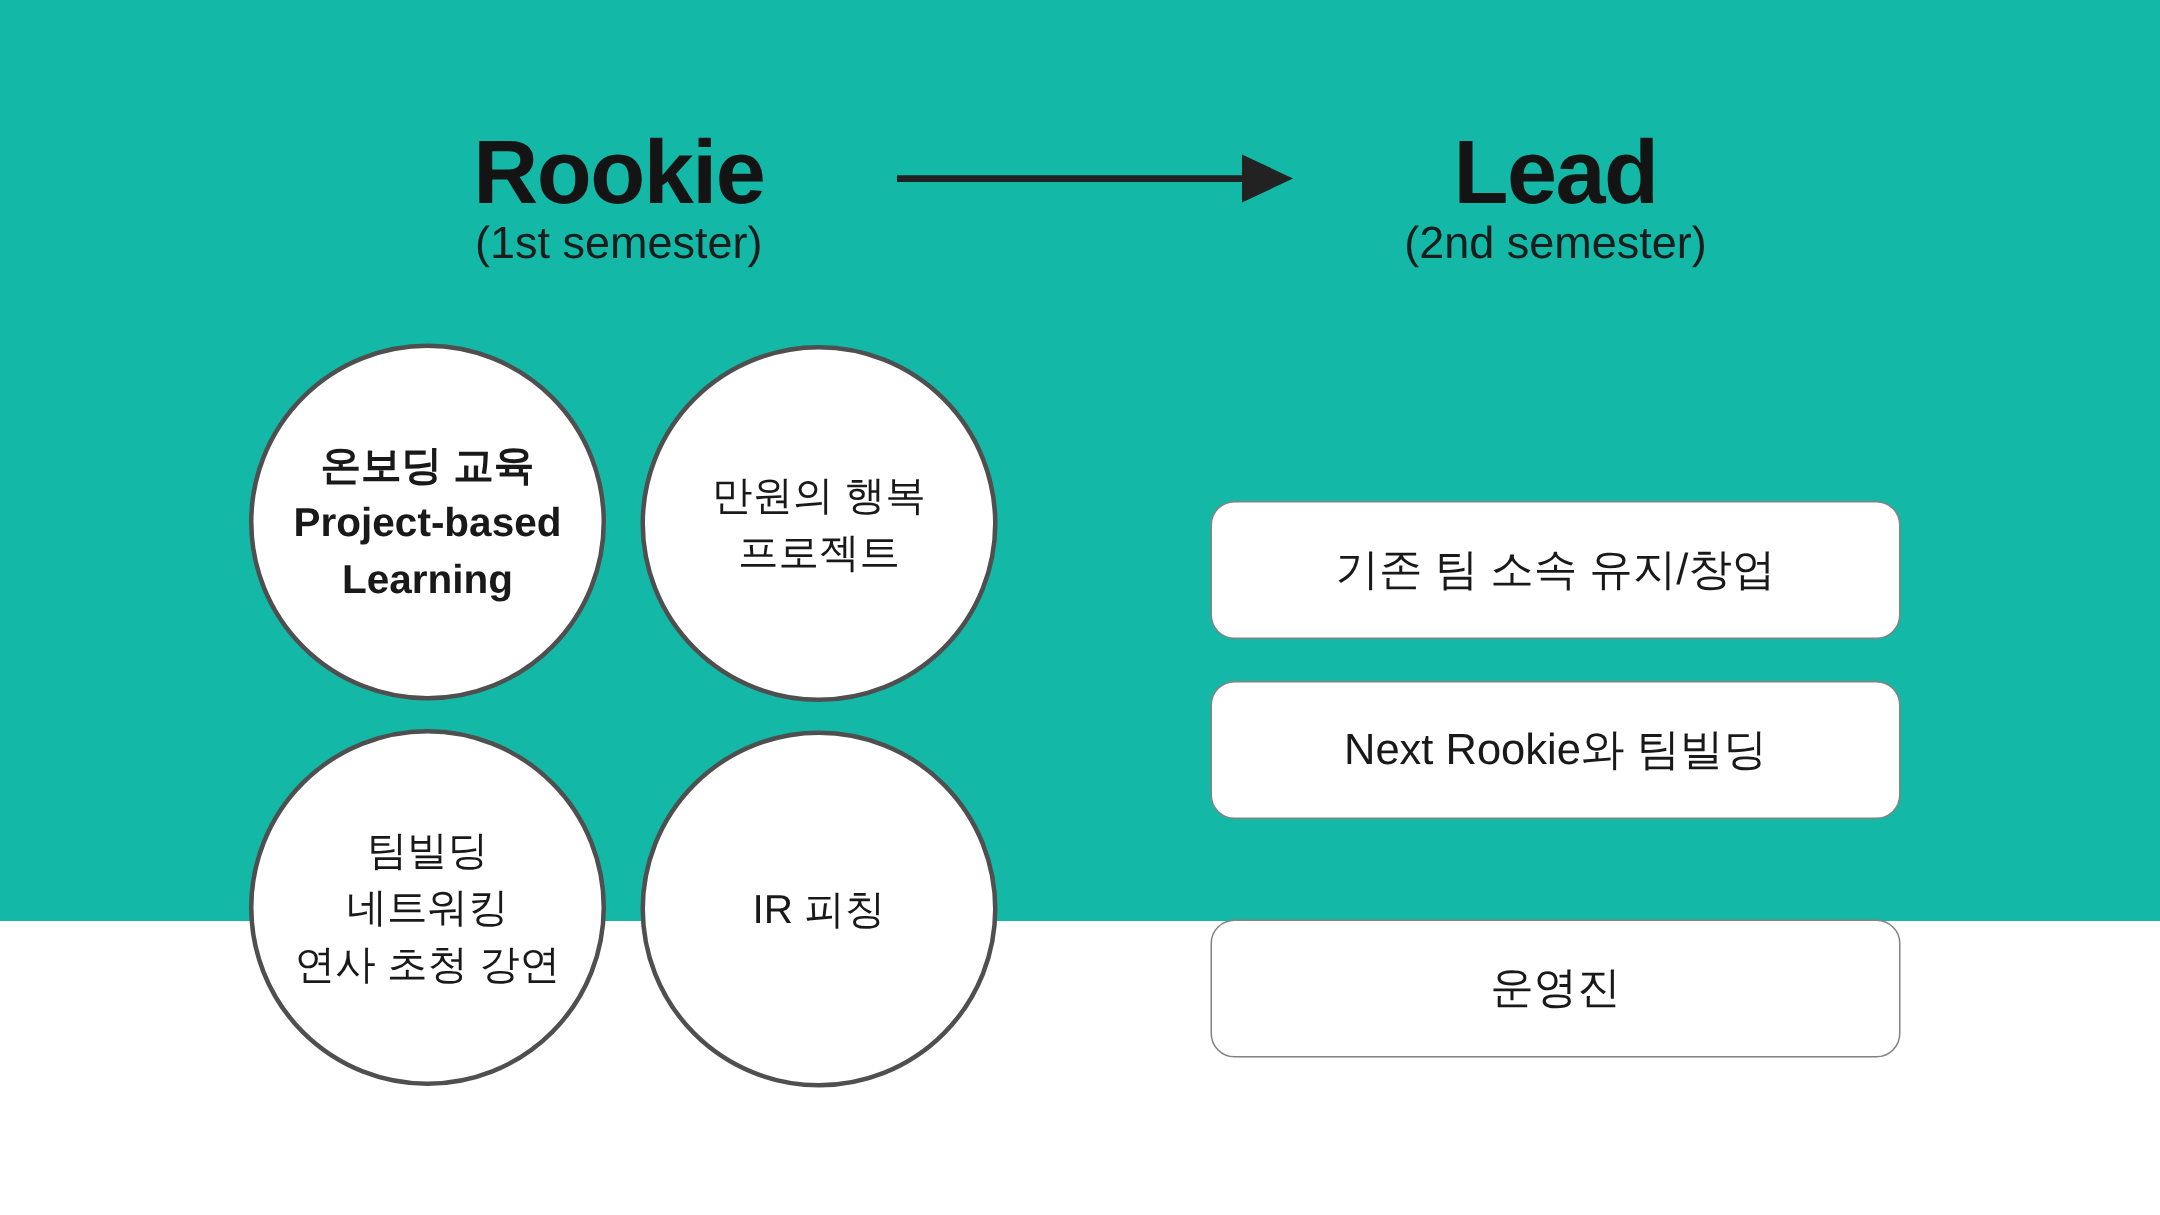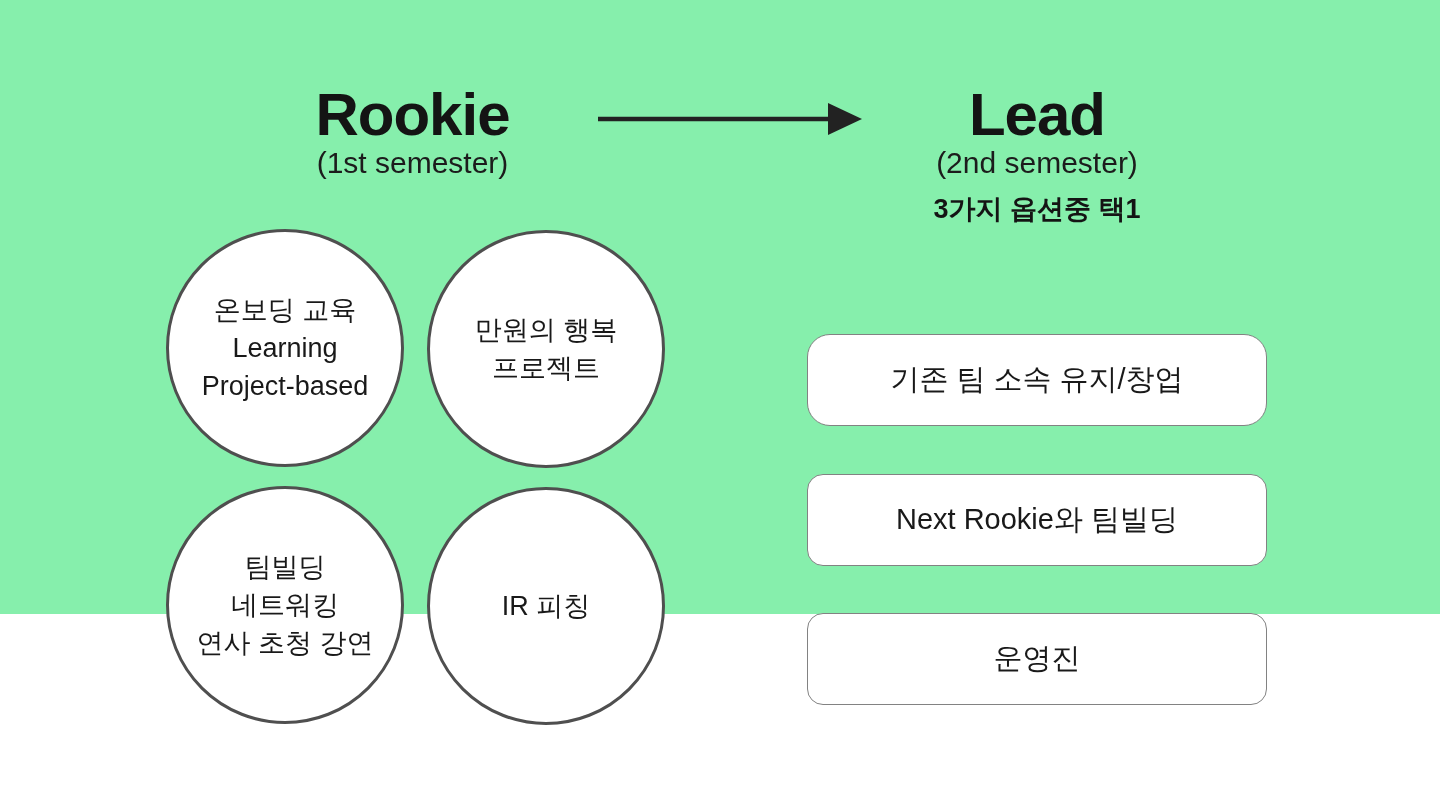--- a/index.html
+++ b/index.html
@@ -2,21 +2,21 @@
 <html><head>
 <meta charset="utf-8">
 <style>
   * { margin: 0; padding: 0; box-sizing: border-box; }
   html, body {
     width: 1440px; height: 810px;
     background: #ffffff;
     font-family: "Liberation Sans", "DejaVu Sans", sans-serif;
     overflow: hidden;
   }
-  .slide { position: relative; width: 1440px; height: 614px; background: #86efac; }
+  .slide { position: relative; width: 1440px; height: 614px; background: #14b8a6; }
 
   
   .col-header { position: absolute; top: 84px; text-align: center; }
   .col-header.left  { left: 165px; width: 495px; }
   .col-header.right { left: 787px; width: 500px; }
   .big-title {
     font-size: 60px; font-weight: 700; line-height: 62px;
     letter-spacing: -1px; color: #141414;
   }
   .sub-title {
@@ -33,63 +33,62 @@
   
   .circle {
     position: absolute; width: 238px; height: 238px;
     border: 3px solid #4f4f4f; border-radius: 50%;
     background: #ffffff;
     display: flex; align-items: center; justify-content: center;
     text-align: center; color: #191919;
     font-size: 27px; line-height: 38px;
   }
   .circle span { display: block; }
-  .circle.c1 { left: 166px; top: 229px; }
+  .circle.c1 { left: 166px; top: 229px; font-weight: bold; }
   .circle.c2 { left: 427px; top: 230px; }
   .circle.c3 { left: 166px; top: 486px; }
   .circle.c4 { left: 427px; top: 487px; text-align: center; }
 
   
   .option-box {
     position: absolute; left: 807px; width: 460px; height: 92px;
     border: 1.5px solid #828282; border-radius: 16px;
     background: #ffffff;
     display: flex; align-items: center; justify-content: center;
     font-size: 29px; color: #191919; text-align: center;
   }
-  .option-box.b1 { top: 334px; border-radius: 23px; }
-  .option-box.b2 { top: 474px; align-items: center; }
+  .option-box.b1 { top: 334px; }
+  .option-box.b2 { top: 454px; align-items: center; }
   .option-box.b3 { top: 565px; margin-top: 48px; }
 </style>
 </head>
 <body>
 
 <div class="slide">
 
   <div class="col-header left">
     <div class="big-title">Rookie</div>
     <div class="sub-title">(1st semester)</div>
   </div>
 
   <svg class="arrow-svg" viewBox="0 0 266 38" aria-hidden="true">
     <line x1="2" y1="19" x2="238" y2="19" stroke="#222222" stroke-width="4.5"></line>
     <polygon points="232,3 266,19 232,35" fill="#222222"></polygon>
   </svg>
 
   <div class="col-header right">
     <div class="big-title">Lead</div>
     <div class="sub-title">(2nd semester)</div>
-    <div class="note">3가지 옵션중 택1</div>
   </div>
 
   <div class="circle c1">
     <div>
       <span>온보딩 교육</span>
+      <span>Project-based</span>
       <span>Learning</span>
-      <span>Project-based</span>
     </div>
   </div>
 
   <div class="circle c2">
     <div>
       <span>만원의 행복</span>
       <span>프로젝트</span>
     </div>
   </div>
 

